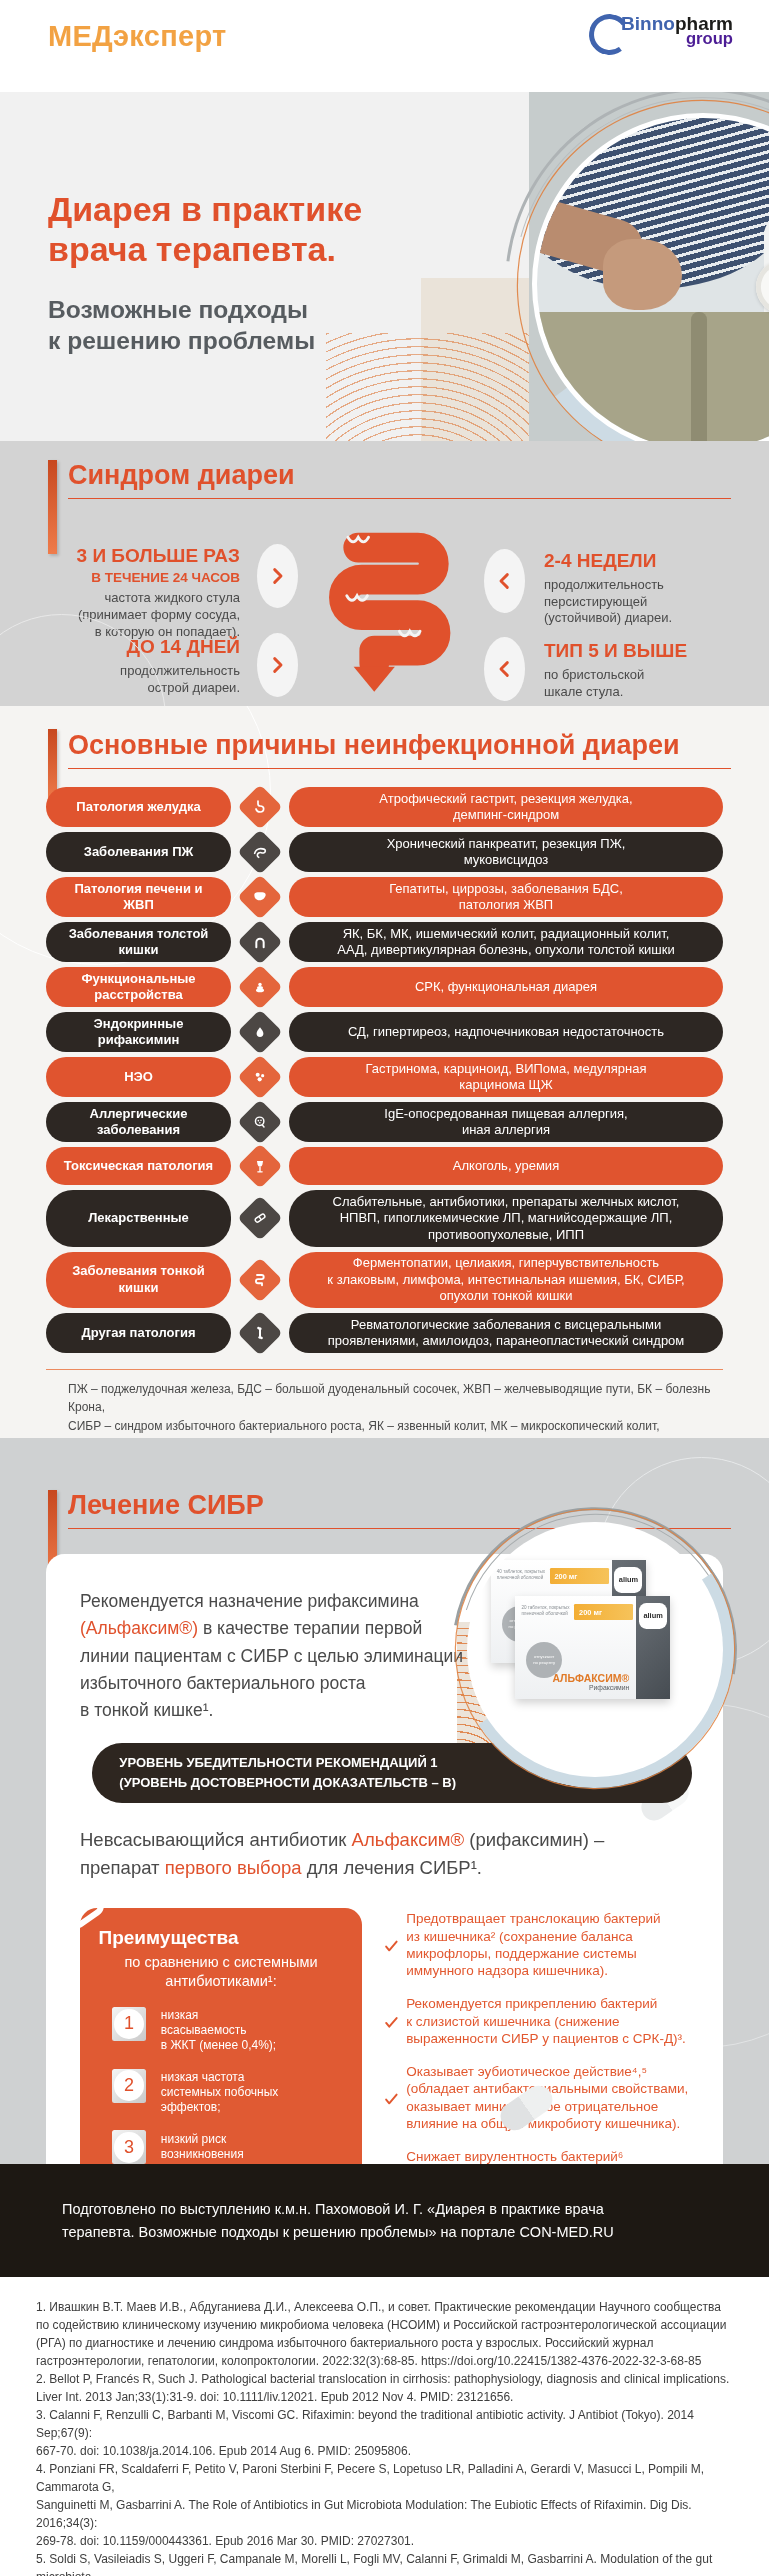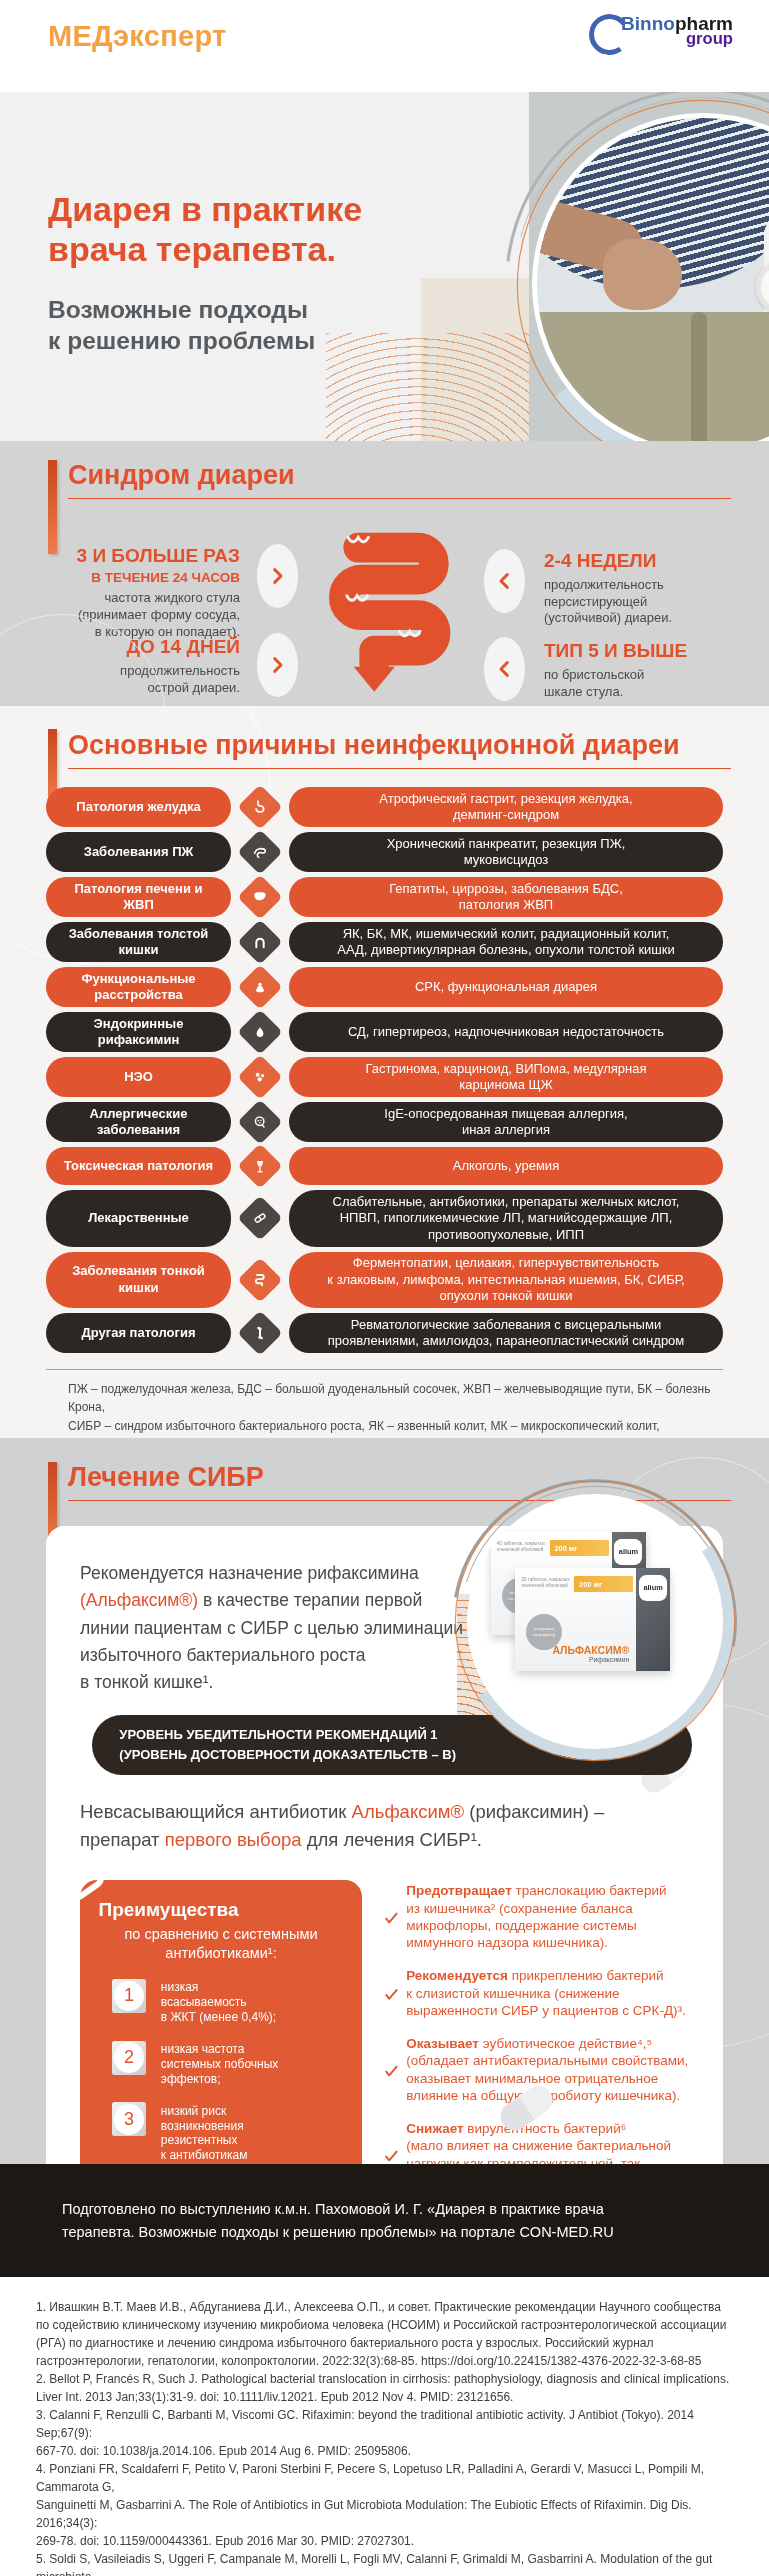--- a/index.html
+++ b/index.html
@@ -81,21 +81,21 @@
   .tone-orange { background:#E0542F; }
   .tone-dark { background:#2D2723; }
   .dia-cell { display:flex; align-items:center; justify-content:center; }
   .diamond { width:32px; height:32px; border-radius:5.5px; transform:rotate(45deg); display:flex; align-items:center; justify-content:center; }
   .dia-orange { background:#E4653C; } .dia-dark { background:#4C4744; }
   .diamond svg { transform:rotate(-45deg); }
   .foot-line { margin:16px 46px 0; height:1.2px; background:#ec8a5f; }
   .footnote { margin:9.8px 46px 0 68px; font-size:12px; line-height:1.52; color:#4a4a4a; }
 
   
-  .treatment { position:relative; height:726px; background:#cfd1d2; padding-top:24px; overflow:hidden; }
+  .treatment { position:relative; height:726px; background:#cfd1d2; padding-top:52px; overflow:hidden; }
   .deco-circle1 { position:absolute; right:-105px; top:265px; width:345px; height:345px; border-radius:50%; border:1.2px solid #e2e4e5; }
   .deco-circle2 { position:absolute; right:-37px; top:18.5px; width:209px; height:209px; border-radius:50%; border:1.2px solid #e7e9ea; }
   .white-card { position:relative; margin:24.6px 46px 0; background:#fff; border-radius:18.5px; padding:34px 24.6px 0 34px; }
   .lead { width:431px; font-size:17.5px; line-height:1.56; color:#4a4a4a; position:relative; z-index:2; }
   .lead .orange { color:#E0512C; }
   .arc-sq { position:absolute; left:411px; top:68px; width:81px; height:161px; background:
     repeating-radial-gradient(circle at 0% 100%, rgba(222,122,60,0) 0 6.2px, rgba(222,122,60,.85) 6.2px 7.4px), #ece4da; z-index:1; }
   .level-pill { position:relative; margin:18.5px 6.2px 0 12.3px; background:#2E2620; border-radius:37px; padding:10.5px 27px;
     color:#fff; font-size:13px; font-weight:bold; line-height:1.5; z-index:1; }
   .subhead { margin-top:23.4px; font-size:18.5px; line-height:1.5; color:#4a4a4a; position:relative; z-index:2; }
@@ -134,21 +134,21 @@
   .adv-item { display:flex; gap:14.8px; margin-top:16px; align-items:flex-start; padding-left:13.5px; }
   .badge { position:relative; width:34px; height:34px; flex:0 0 34px; }
   .badge-sq { position:absolute; inset:0; background:linear-gradient(135deg,#f4f4f4,#c9c9c9); border-radius:2.5px; }
   .badge-c { position:absolute; inset:1.8px; background:#fff; border-radius:50%; display:flex; align-items:center; justify-content:center;
     color:#E0512C; font-size:18px; }
   .adv-item .t { font-size:12px; line-height:1.24; padding-top:1.2px; }
   .checks { flex:1; padding-top:2.5px; padding-bottom:34px; }
   .check { display:flex; gap:7.4px; margin-bottom:16px; }
   .check svg { flex:0 0 14.8px; margin-top:2.5px; }
   .check .t { font-size:13.5px; line-height:1.28; color:#E2582F; }
-  .check .t b { font-weight:bold; }
+  .check .t b { font-weight:normal; }
 
   
   .footer-note { height:113px; background:#1D1813; display:flex; align-items:center; padding-left:62px; }
   .footer-note .t { color:#fdfdfd; font-size:14.5px; line-height:1.55; font-weight:300; }
 
   
   .refs { height:300px; background:#fff; padding:21px 36px 0; }
   .ref { font-size:12px; line-height:1.5; color:#3E3E3E; }
 </style>
 </head>

